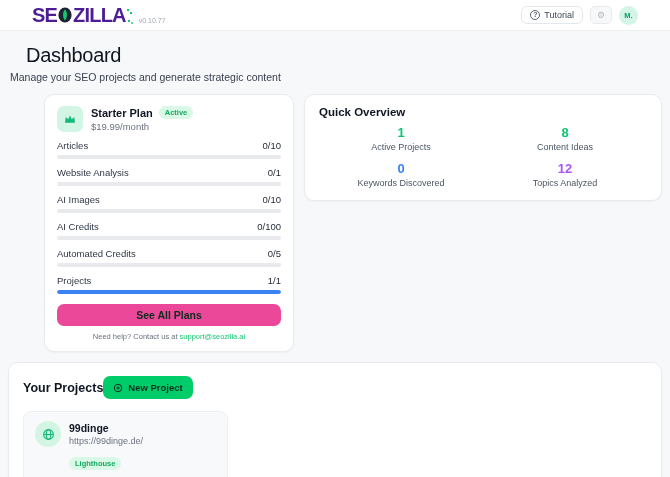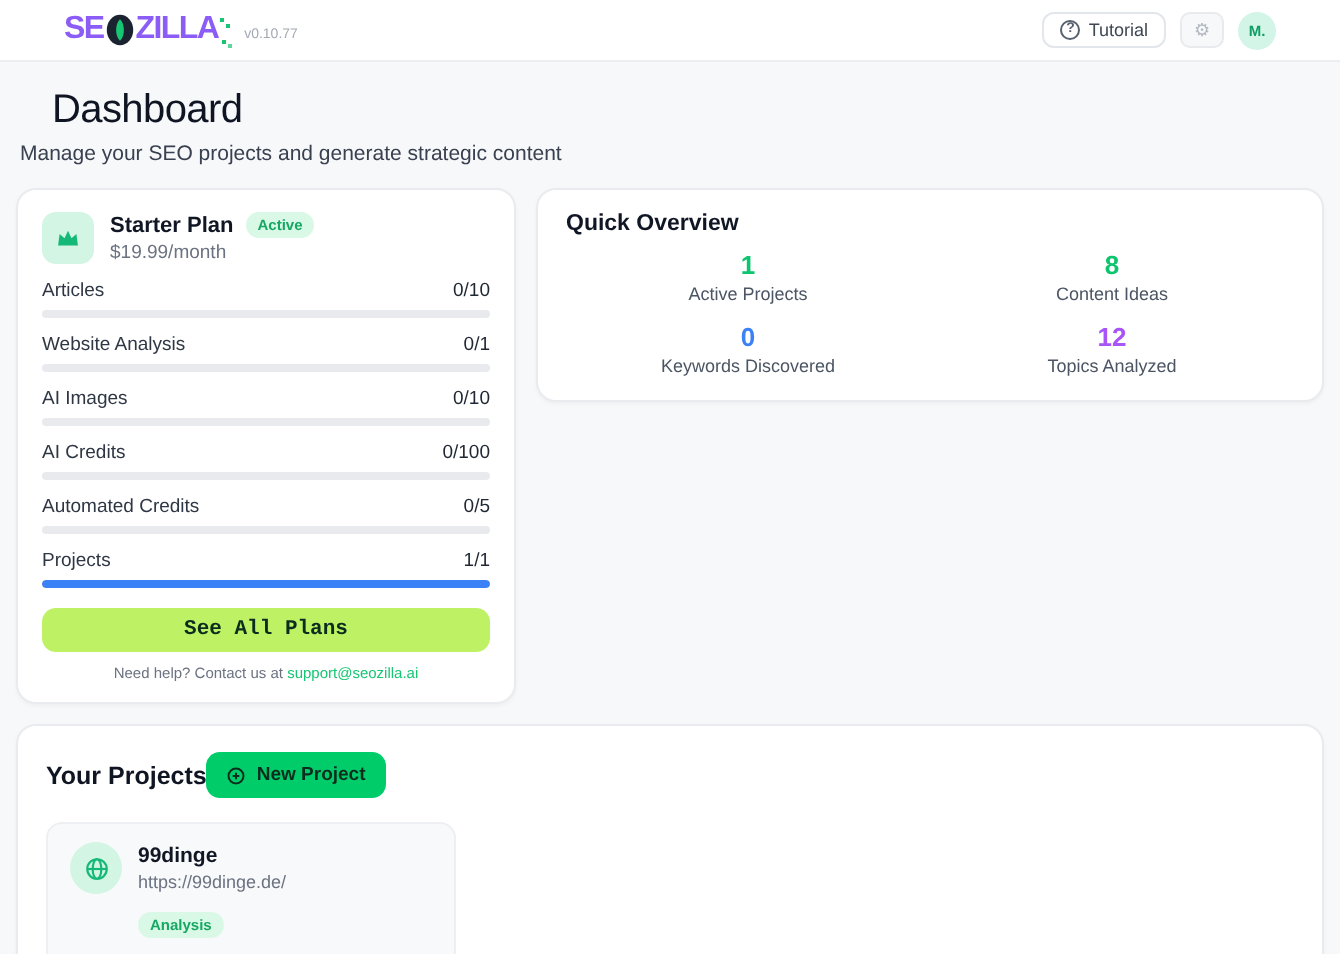--- a/index.html
+++ b/index.html
@@ -10,21 +10,21 @@
     font-family:"Liberation Sans", sans-serif;
     color:#101624;
   }
   
   .header {
     height:31px; background:#ffffff; border-bottom:1px solid #eceef1;
     display:flex; align-items:center; justify-content:space-between;
     padding:0 32px;
   }
   .logo { display:flex; align-items:center; cursor:pointer; }
-  .logo-text { font-size:16px; font-weight:800; letter-spacing:-0.8px; color:#8b5cf6; }
+  .logo-text { font-size:20px; font-weight:800; letter-spacing:-0.8px; color:#4c1d95; }
   .logo-o { margin:0 1px; display:block; }
   .logo-pixels { position:relative; width:7px; height:16px; margin-left:1px; }
   .logo-pixels::before {
     content:""; position:absolute; left:0; top:2px; width:2px; height:2px; background:#17c673;
     box-shadow:3px 3px 0 #17c673, 1px 11px 0 #17c673, 4px 13px 0 rgba(23,198,115,.7);
   }
   .version { font-size:7px; color:#a3a9b3; margin-left:5px; font-weight:400; align-self:flex-end; padding-bottom:3px; }
   .header-right { display:flex; align-items:center; gap:7px; }
   .tutorial-btn {
     display:flex; align-items:center; gap:4px;
@@ -47,21 +47,21 @@
   
   .main { padding:2px 8px 0; }
   .page-title { font-size:20px; font-weight:400; margin:11px 0 0 18px; letter-spacing:-0.3px; color:#0f1522; }
   .page-subtitle { font-size:10.5px; color:#394050; margin:4px 0 0 2px; }
   .row { display:flex; gap:10px; margin-top:11px; align-items:flex-start; }
   .card {
     background:#fff; border:1px solid #e9ebef; border-radius:10px;
     box-shadow:0 1px 2px rgba(16,24,40,.04);
   }
   
-  .plan-card { width:250px; padding:11px 12px 10px; }
+  .plan-card { width:250px; padding:11px 12px 10px;margin-left:36px; }
   .plan-head { display:flex; gap:8px; align-items:flex-start; }
   .crown-box { width:26px; height:26px; border-radius:7px; display:flex; align-items:center; justify-content:center; flex:none; }
   .plan-title-row { display:flex; align-items:center; gap:6px; }
   .plan-name { font-size:11px; font-weight:700; color:#101624; }
   .badge { font-size:7.5px; font-weight:600; padding:2px 6px; border-radius:8px; }
   .plan-price { font-size:9.5px; color:#6b7280; margin-top:2px; }
   .usage-row { margin-top:8px; }
   .usage-row:first-of-type { margin-top:12px; }
   .usage-top { display:flex; justify-content:space-between; font-size:9.5px; color:#2f3745; }
   .u-value { color:#1f2733; }
@@ -196,21 +196,21 @@
       <div class="usage-row">
         <div class="usage-top">
           <span class="u-label">Projects</span>
           <span class="u-value">1/1</span>
         </div>
         <div class="track">
           <div class="fill" style="background-color: rgb(59, 130, 246); width: 100%;"></div>
         </div>
       </div>
 
-      <button class="plans-btn" style="color: rgb(10, 45, 30); background-color: #bef264; font-family: Liberation Mono, monospace;">See All Plans</button>
+      <button class="plans-btn" style="color: rgb(10, 45, 30); background-color: #ec4899;">See All Plans</button>
       <div class="support">
         <span>Need help? Contact us at </span><a style="color: rgb(22, 198, 115);">support@seozilla.ai</a>
       </div>
     </div>
 
     <div class="card overview-card">
       <div class="overview-title">Quick Overview</div>
       <div class="stats-grid">
         <div class="stat">
           <div class="stat-value" style="color: rgb(12, 197, 110);">1</div>
@@ -252,21 +252,21 @@
             <ellipse cx="12" cy="12" rx="4" ry="9"></ellipse>
             <path d="M3.5 12 h17"></path>
           </svg>
         </div>
         <div>
           <div class="tile-name">99dinge</div>
           <div class="tile-url">https://99dinge.de/</div>
         </div>
       </div>
       <div class="tile-badge-wrap">
-        <span class="badge" style="color: rgb(22, 168, 99); background-color: rgb(217, 249, 230);">Analysis</span>
+        <span class="badge" style="color: rgb(22, 168, 99); background-color: rgb(217, 249, 230);">Lighthouse</span>
       </div>
       <div class="tile-stats">
         <div class="t-row">
           
           
         </div>
 
       </div>
 
     </div>

